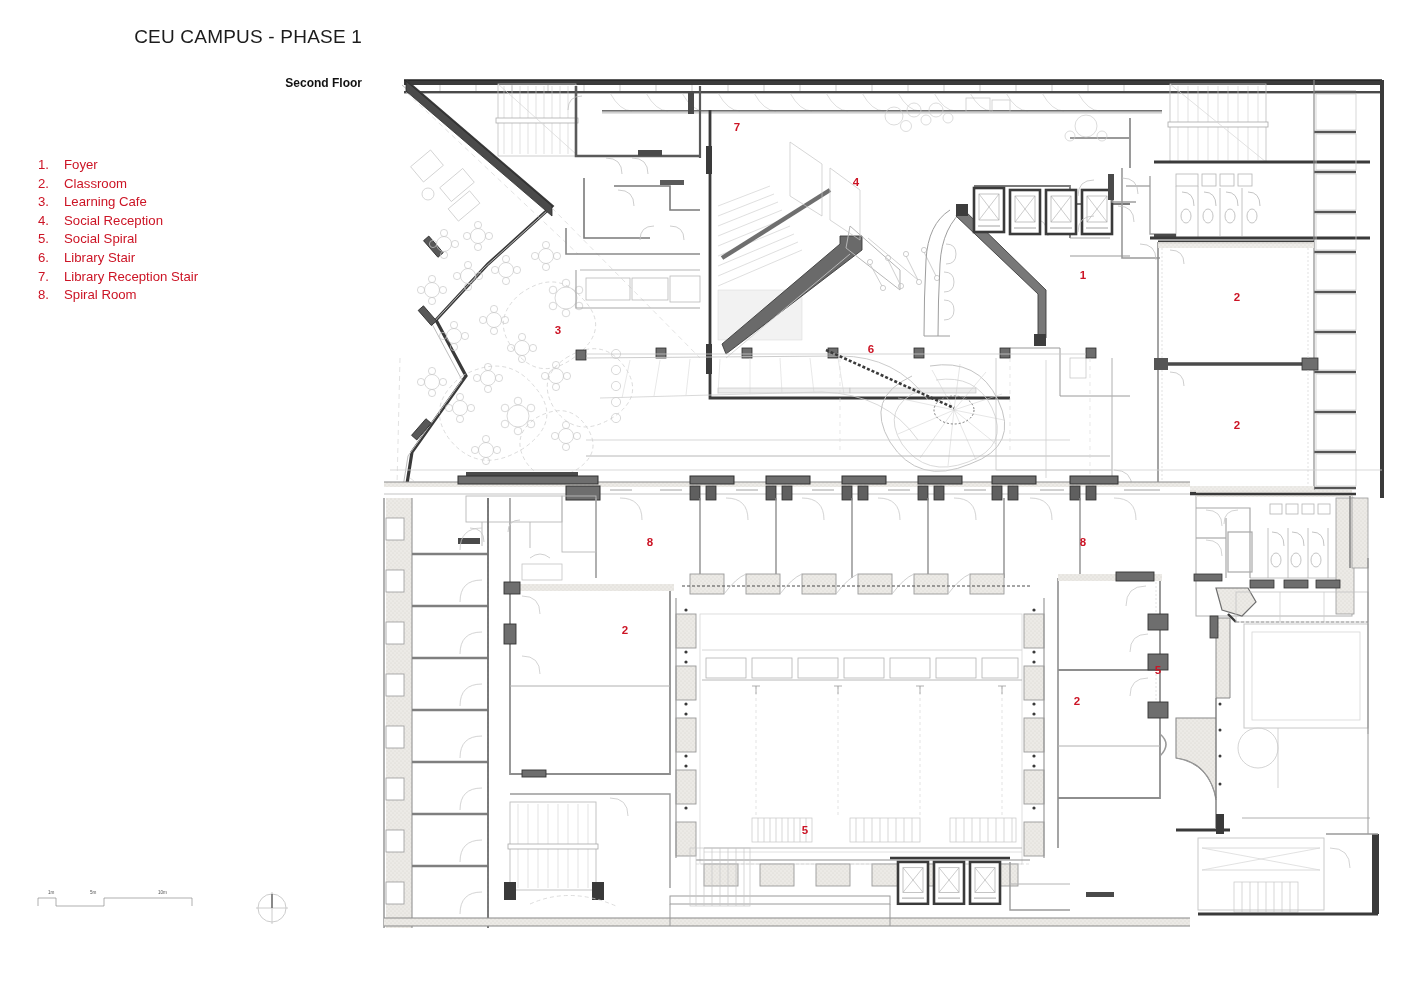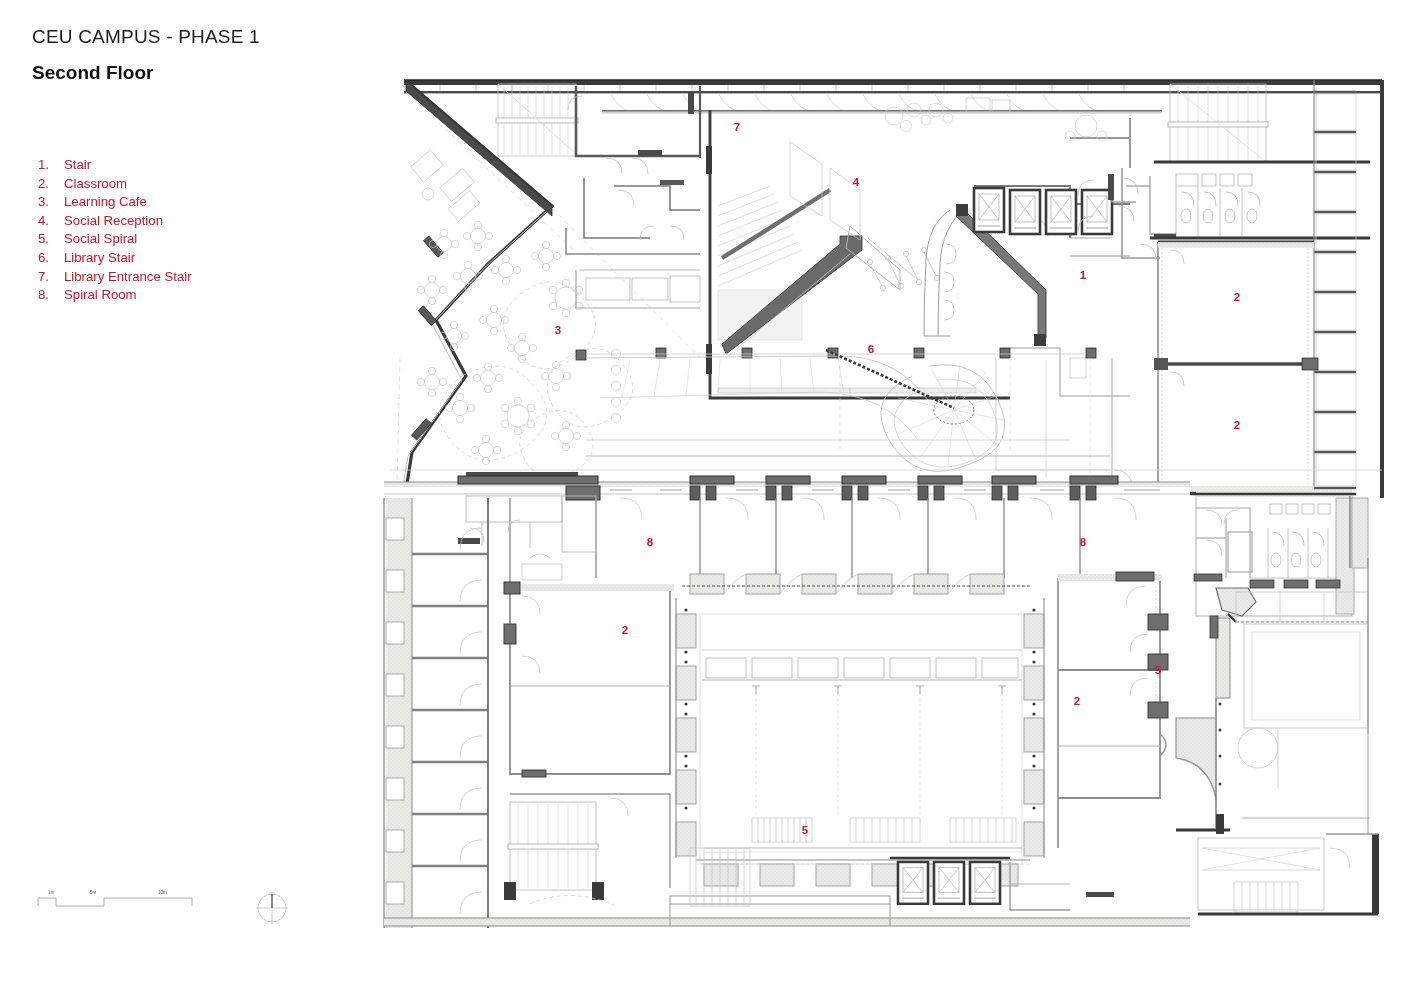--- a/index.html
+++ b/index.html
@@ -1,22 +1,22 @@
 <!DOCTYPE html>
 <html><head>
 <meta charset="utf-8">
 <style>
   html,body{margin:0;padding:0;background:#ffffff;}
   body{width:1414px;height:1000px;position:relative;overflow:hidden;
        font-family:"Liberation Sans",sans-serif;color:#1a1a1a;}
 
   
-  #title-block{position:absolute;left:32px;top:26px;width:330px;}
+  #title-block{position:absolute;left:32px;top:26px;width:330px;text-align:right;}
   #project-title{font-size:19px;letter-spacing:.2px;color:#1c1c1c;font-weight:400;white-space:nowrap;}
-  #floor-title{font-size:19px;font-weight:700;color:#111;margin-top:14px;}
+  #floor-title{font-size:12px;font-weight:700;color:#111;margin-top:28px;}
 
   #legend{position:absolute;left:38px;top:156px;width:320px;}
   .legend-row{display:flex;align-items:baseline;font-size:13.2px;color:#cc1425;line-height:18.6px;}
   .legend-num{width:26px;flex:0 0 26px;text-align:left;}
   .legend-label{flex:1 1 auto;}
 
   
   #scalebar{position:absolute;left:30px;top:876px;width:180px;height:42px;}
   #scalebar svg{display:block;}
   .sb-txt{font-size:4.6px;fill:#555;font-family:"Liberation Sans",sans-serif;}
@@ -33,21 +33,21 @@
 <body>
 
 <div id="title-block">
   <div id="project-title">CEU CAMPUS - PHASE 1</div>
   <div id="floor-title">Second Floor</div>
 </div>
 
 <div id="legend">
   <div class="legend-row">
     <span class="legend-num">1.</span>
-    <span class="legend-label">Stair</span>
+    <span class="legend-label">Foyer</span>
   </div>
   <div class="legend-row">
     <span class="legend-num">2.</span>
     <span class="legend-label">Classroom</span>
   </div>
   <div class="legend-row">
     <span class="legend-num">3.</span>
     <span class="legend-label">Learning Cafe</span>
   </div>
   <div class="legend-row">
@@ -57,21 +57,21 @@
   <div class="legend-row">
     <span class="legend-num">5.</span>
     <span class="legend-label">Social Spiral</span>
   </div>
   <div class="legend-row">
     <span class="legend-num">6.</span>
     <span class="legend-label">Library Stair</span>
   </div>
   <div class="legend-row">
     <span class="legend-num">7.</span>
-    <span class="legend-label">Library Entrance Stair</span>
+    <span class="legend-label">Library Reception Stair</span>
   </div>
   <div class="legend-row">
     <span class="legend-num">8.</span>
     <span class="legend-label">Spiral Room</span>
   </div>
 </div>
 
 <div id="scalebar">
   <svg viewBox="0 0 180 42" width="180" height="42">
     <path d="M8,30 L8,22 L26,22 L26,30 L74,30 L74,22 L162,22 L162,30" fill="none" stroke="#8d8d8d" stroke-width="0.7"></path>

